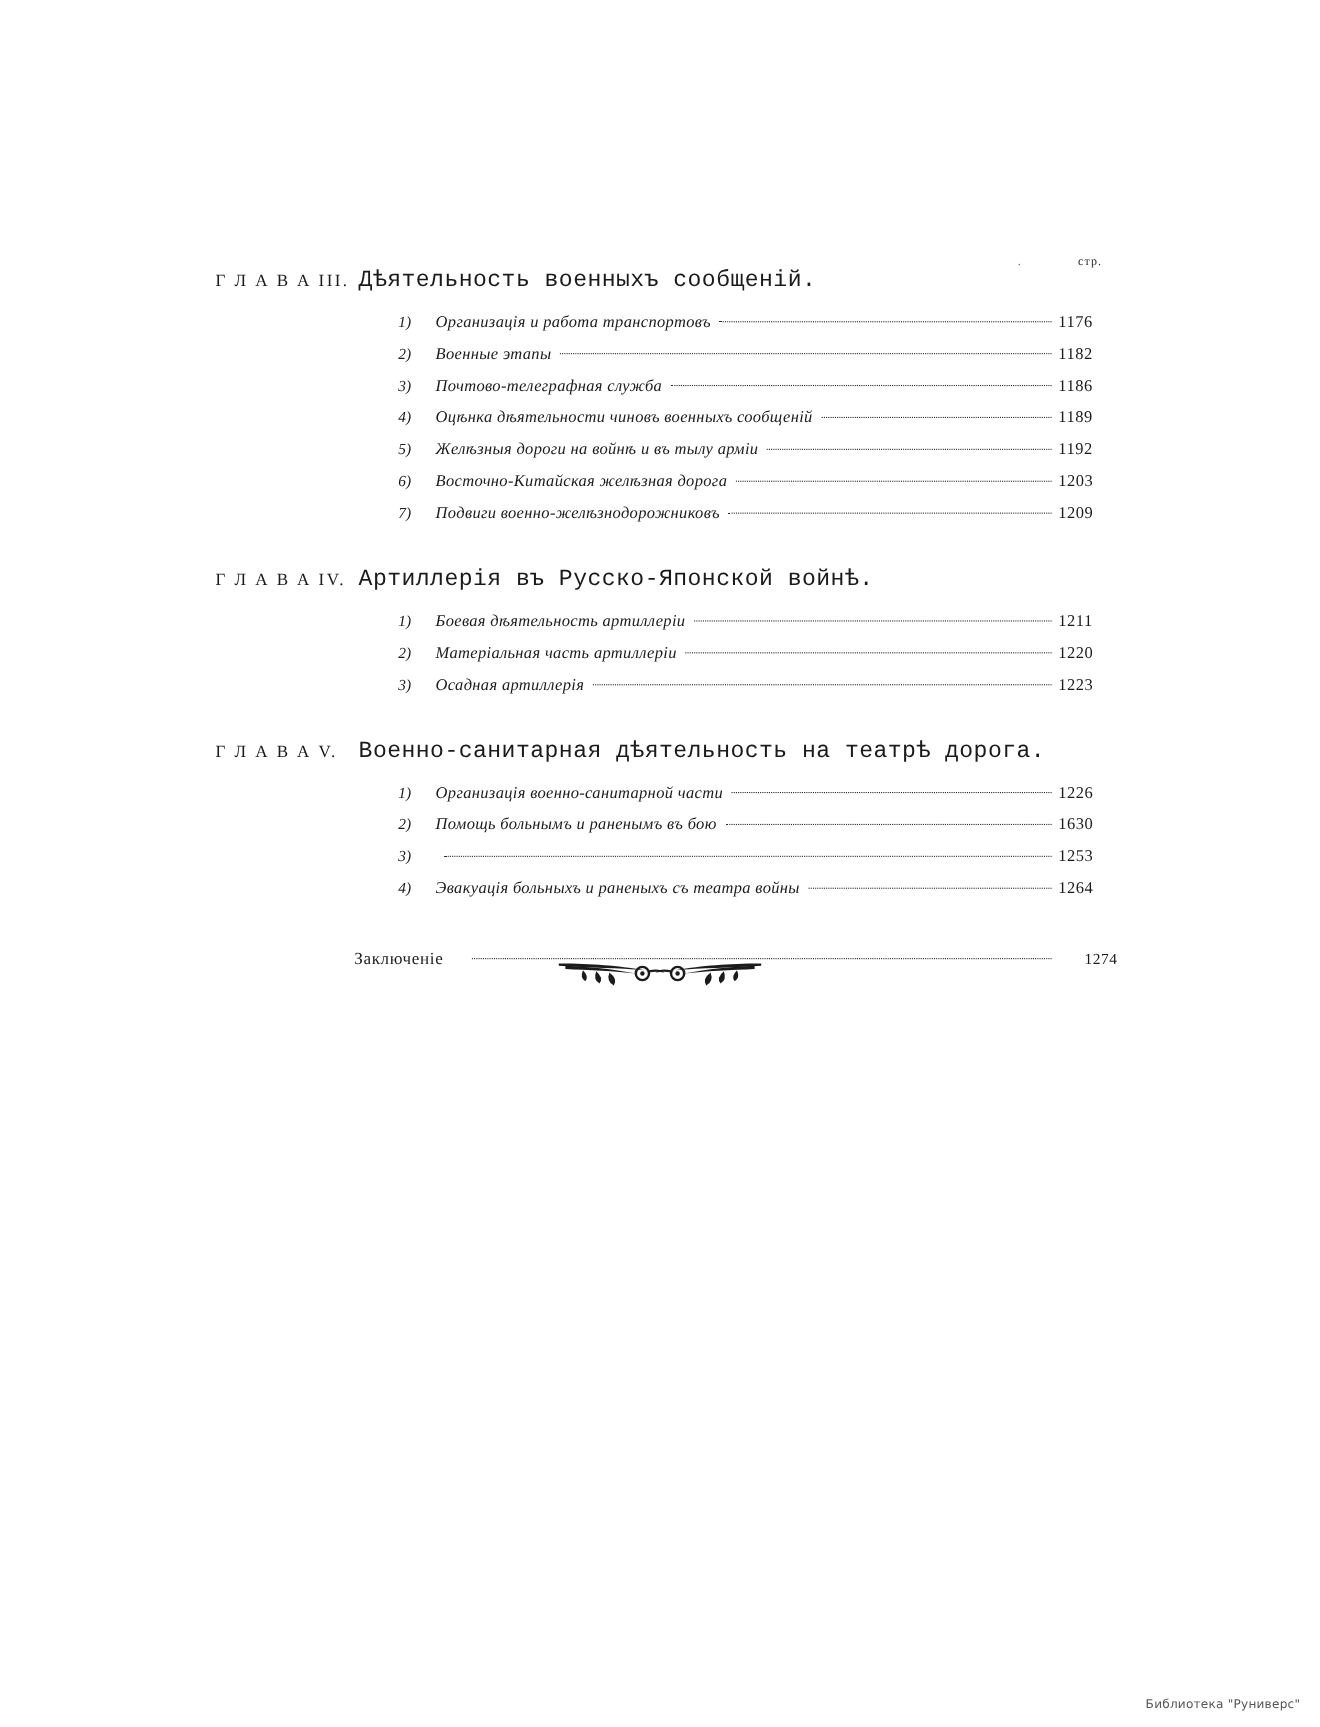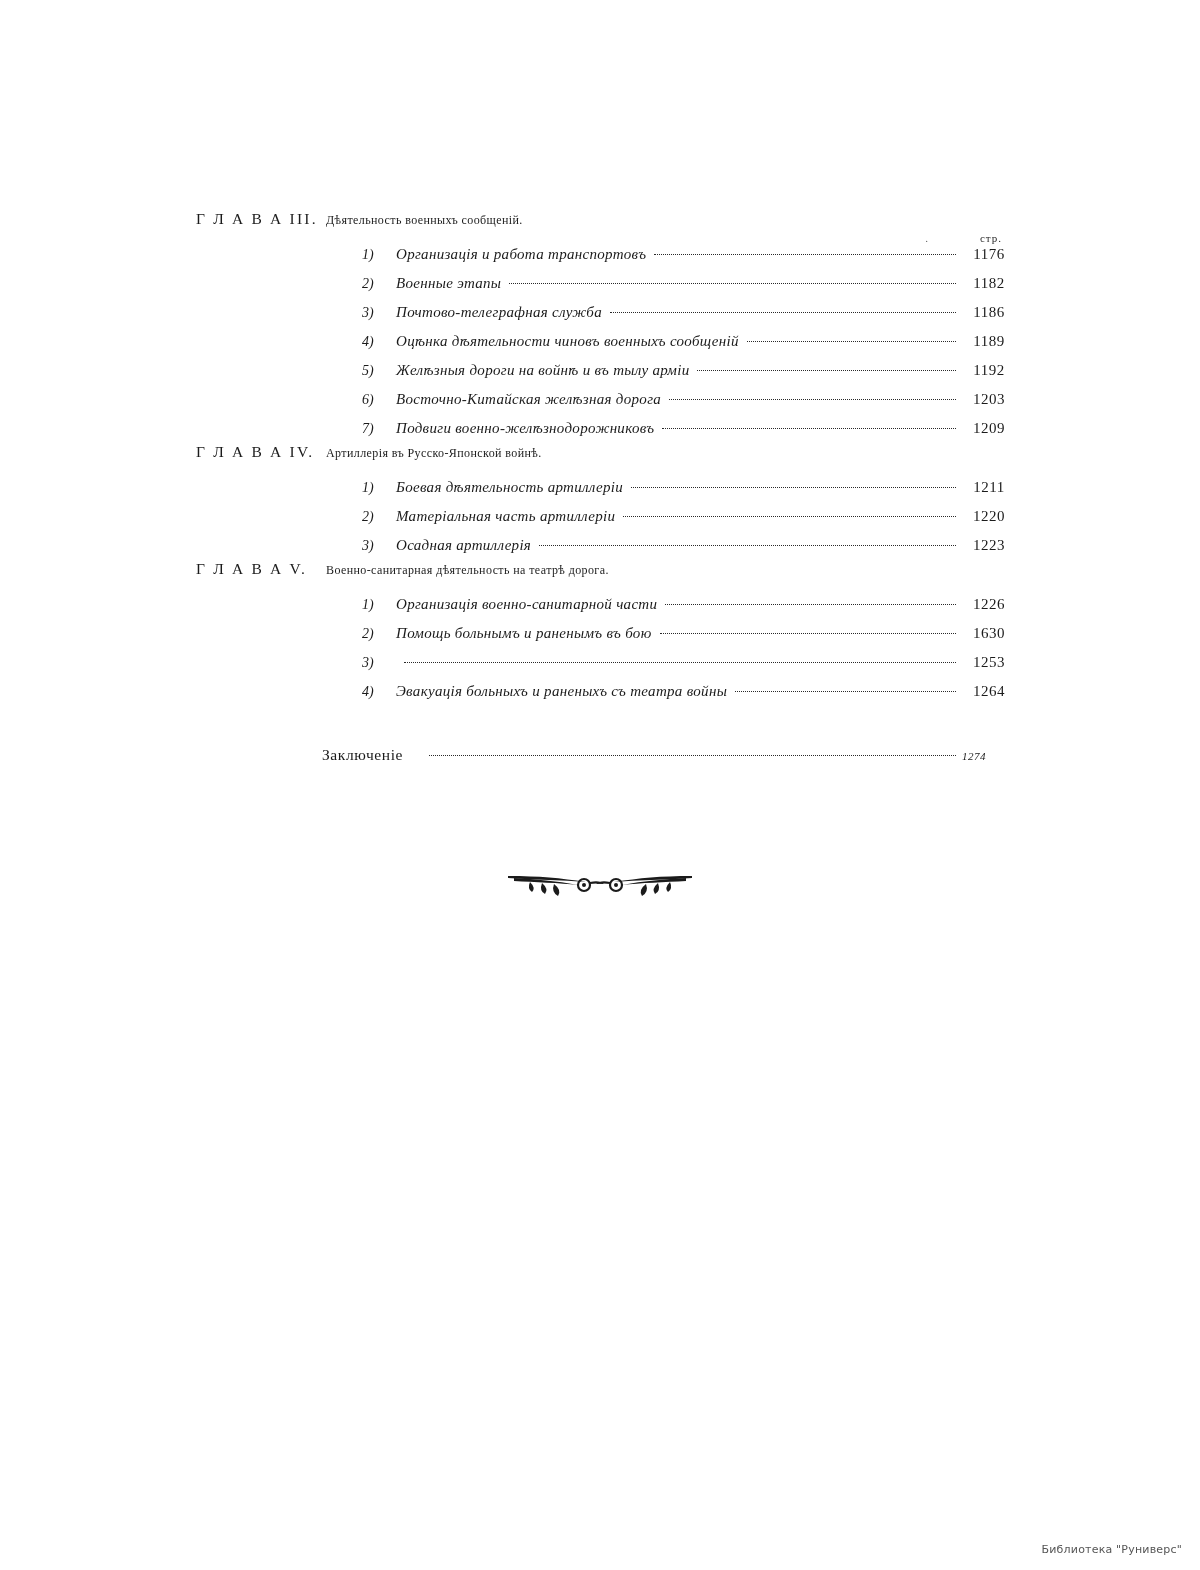--- a/index.html
+++ b/index.html
@@ -26,33 +26,35 @@
     position: absolute;
     left: 196px;
     top: 210px;
     width: 820px;
   }
 
   
   .chapter {
     display: flex;
     align-items: baseline;
+    margin-top: 34px;
   }
   .chapter:first-child { margin-top: 0; }
   .chapter-num {
     width: 130px;
     flex: 0 0 130px;
     font-size: 15.5px;
     letter-spacing: 2.2px;
     white-space: nowrap;
   }
   .chapter-title {
-    font-size: 12px;
+    font-size: 21px;
     letter-spacing: 0.4px;
     font-weight: normal;
+    font-family: Liberation Mono, monospace;
   }
 
   
   .str-label {
     position: absolute;
     right: 14px;
     top: 22px;
     font-size: 11px;
     letter-spacing: 1px;
     color: #2a2a2a;
@@ -91,44 +93,44 @@
     flex: 1 1 auto;
     margin: 0 6px 0 8px;
     position: relative;
     top: -4px;
     border-bottom: 1.5px dotted #2a2a2a;
     height: 0;
     min-width: 30px;
   }
   .entry-page {
     flex: 0 0 54px;
-    text-align: center;
+    text-align: left;
     font-style: normal;
     font-size: 15px;
     letter-spacing: 0.5px;
   }
 
   
   .conclusion {
     display: flex;
     align-items: baseline;
     margin-top: 40px;
     padding-left: 126px;
     font-size: 15.5px;
     white-space: nowrap;
   }
   .conclusion-title {
     letter-spacing: 0.6px;
   }
   .conclusion .leader { margin-left: 26px; }
   .conclusion-page {
     flex: 0 0 54px;
-    font-size: 11px;
+    text-align: right;
+    font-size: 14px;
     letter-spacing: 0.5px;
-    font-style: italic;
   }
 
   
   .ornament {
     position: absolute;
     left: 0;
     right: 0;
     top: 860px;
     text-align: center;
   }

